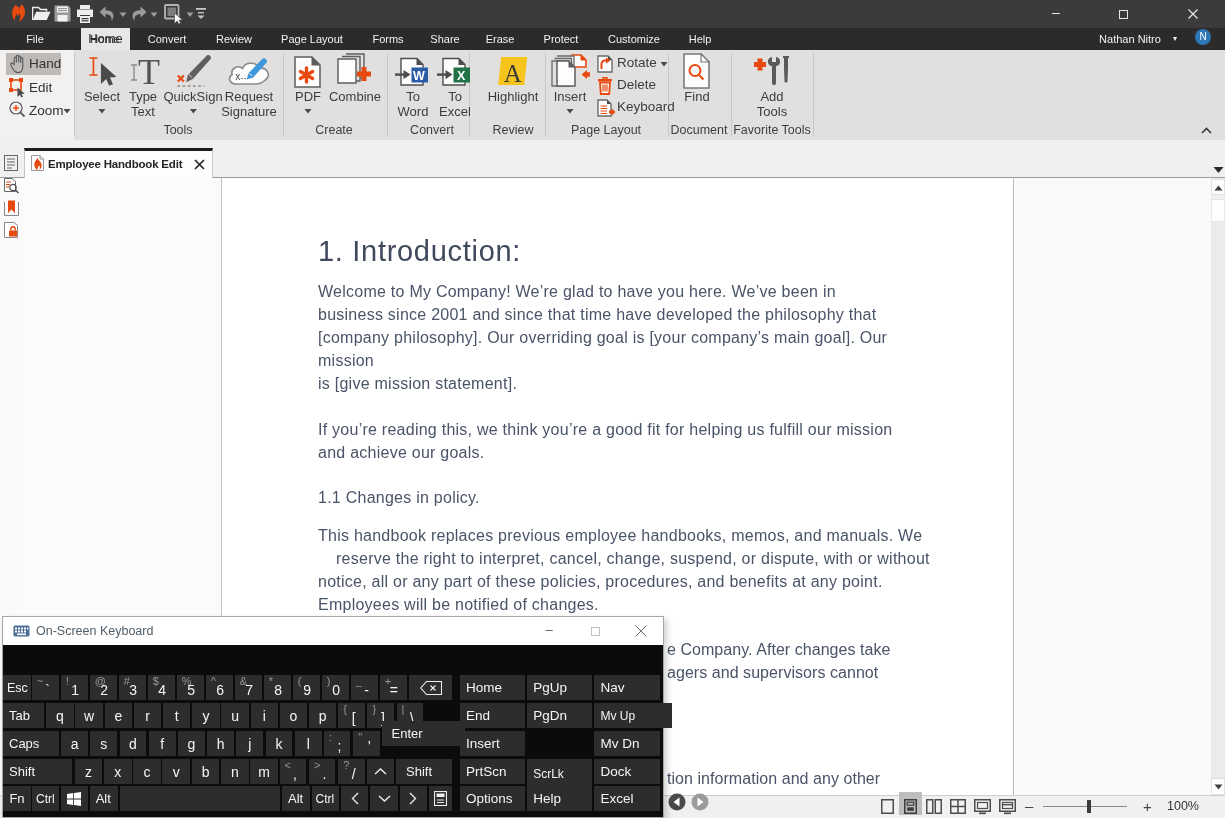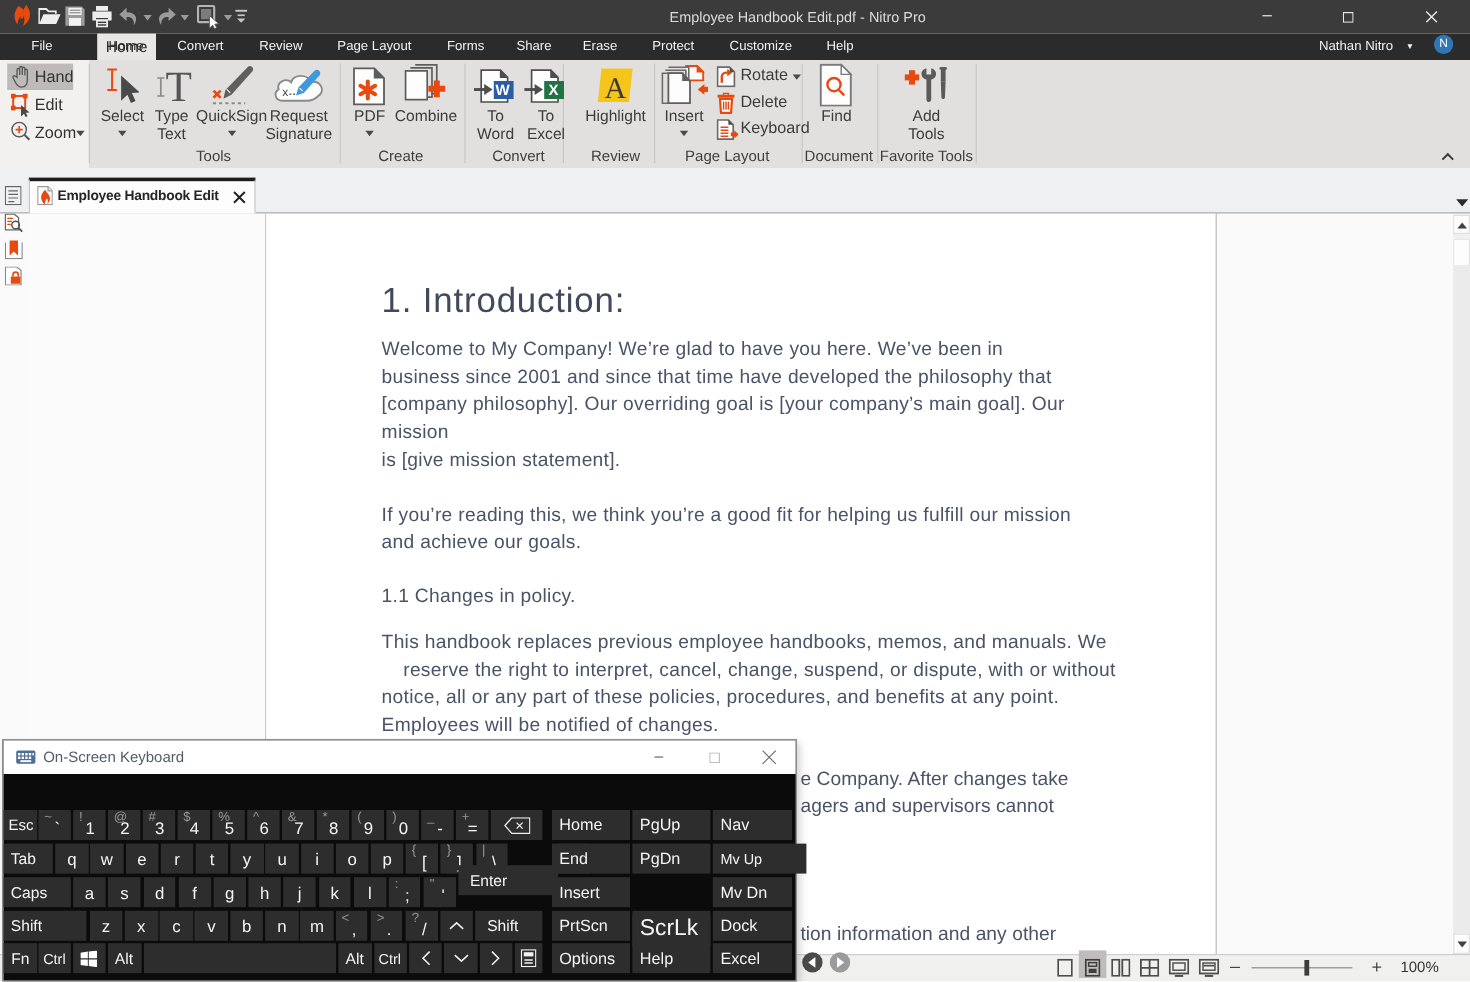--- a/index.html
+++ b/index.html
@@ -112,21 +112,20 @@
     <path d="M10.5 9 L10.5 19.5 L13.2 17 L14.8 20 L16.6 19 L15 16.2 L18.3 15.8 Z" fill="#fff" stroke="#5a5a5a" stroke-width="0.8"></path>
   </svg>
   <svg class="abs" style="left:186px;top:12px;" width="8" height="6" viewBox="0 0 8 6">
       <path d="M0.5 0.5 L7.5 0.5 L4 5 Z" fill="#9b9b9b"></path>
     </svg>
   <svg class="abs" style="left:196px;top:8px;" width="10" height="11" viewBox="0 0 10 11">
     <rect x="0" y="0" width="10" height="1.8" fill="#c5c5c5"></rect>
     <rect x="2" y="4" width="6" height="1.4" fill="#c5c5c5"></rect>
     <path d="M1.5 7.5 L8.5 7.5 L5 11 Z" fill="#c5c5c5"></path>
   </svg>
-  <span class="abs" style="left:558px;top:0px;height:28px;line-height:28px;color:#dcdcdc;font-size:12px;">Employee Handbook Edit.pdf - Nitro Pro</span>
   <span class="abs" style="left:1048px;top:0;width:16px;height:28px;color:#e8e8e8;font-size:14px;text-align:center;line-height:24px;">–</span>
   <svg class="abs" style="left:1119px;top:10px;" width="9" height="9" viewBox="0 0 9 9">
       <rect x="0.5" y="0.5" width="8" height="8" fill="none" stroke="#e8e8e8" stroke-width="1"></rect>
     </svg>
   <svg class="abs" style="left:1188px;top:9px;" width="10" height="10" viewBox="0 0 10 10">
       <path d="M0.5 0.5 L9.5 9.5 M9.5 0.5 L0.5 9.5" stroke="#e8e8e8" stroke-width="1.2"></path>
     </svg>
 </div>
 
 <div class="abs" style="left:6px;top:53px;width:55px;height:22px;background:#bdbab8;"></div>
@@ -650,18 +649,18 @@
 <div class="key kl" style="left:457px;top:58px;width:65.4px;height:25px;font-size:13.5px;">Home</div>
 <div class="key kl" style="left:524.2px;top:58px;width:64.7px;height:25px;font-size:13.5px;">PgUp</div>
 <div class="key kl" style="left:591.4px;top:58px;width:65.5px;height:25px;font-size:13.5px;">Nav</div>
 <div class="key kl" style="left:457px;top:86.4px;width:65.4px;height:25px;font-size:13.5px;">End</div>
 <div class="key kl" style="left:524.2px;top:86.4px;width:64.7px;height:25px;font-size:13.5px;">PgDn</div>
 <div class="key kl" style="left:591.4px;top:86.4px;width:78px;height:25px;font-size:12px;">Mv Up</div>
 <div class="key kl" style="left:457px;top:114px;width:65.4px;height:25px;font-size:13.5px;">Insert</div>
 <div class="key kl" style="left:524.2px;top:114px;width:64.7px;height:25px;font-size:13.5px;margin-top:32px;">Pause</div>
 <div class="key kl" style="left:591.4px;top:114px;width:65.5px;height:25px;font-size:13.5px;">Mv Dn</div>
 <div class="key kl" style="left:457px;top:142px;width:65.4px;height:25px;font-size:13.5px;">PrtScn</div>
-<div class="key kl" style="left:524.2px;top:142px;width:64.7px;height:29px;font-size:19px;">ScrLk</div>
+<div class="key kl" style="left:524.2px;top:142px;width:64.7px;height:29px;font-size:12px;">ScrLk</div>
 <div class="key kl" style="left:591.4px;top:142px;width:65.5px;height:25px;font-size:13.5px;">Dock</div>
 <div class="key kl" style="left:457px;top:169.3px;width:65.4px;height:25px;font-size:13.5px;">Options</div>
 <div class="key kl" style="left:524.2px;top:169.3px;width:64.7px;height:25px;font-size:13.5px;">Help</div>
 <div class="key kl" style="left:591.4px;top:169.3px;width:65.5px;height:25px;font-size:13.5px;">Excel</div>
 </div>
 
 </body></html>

